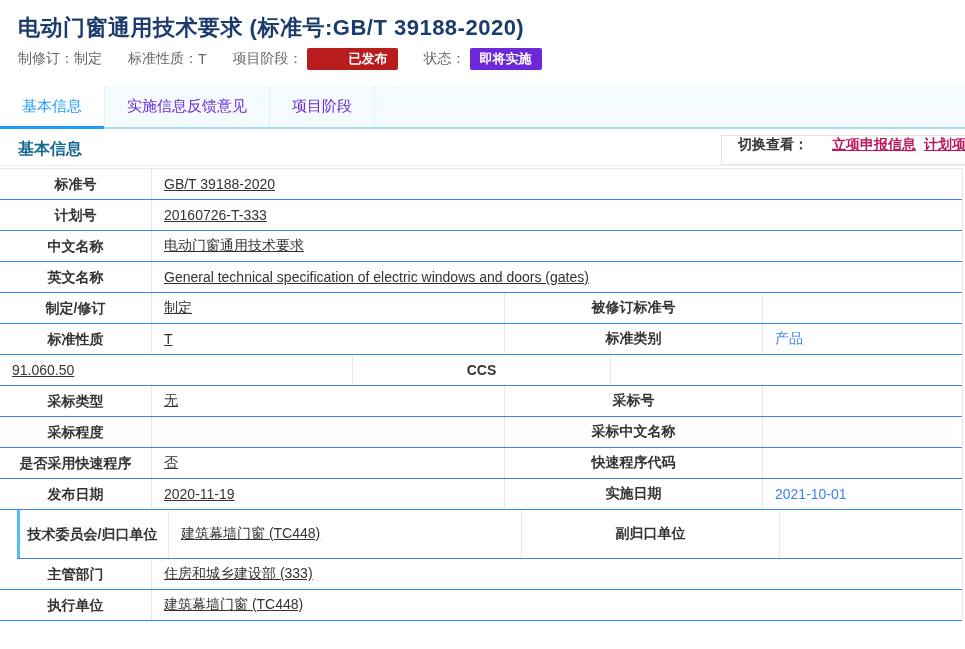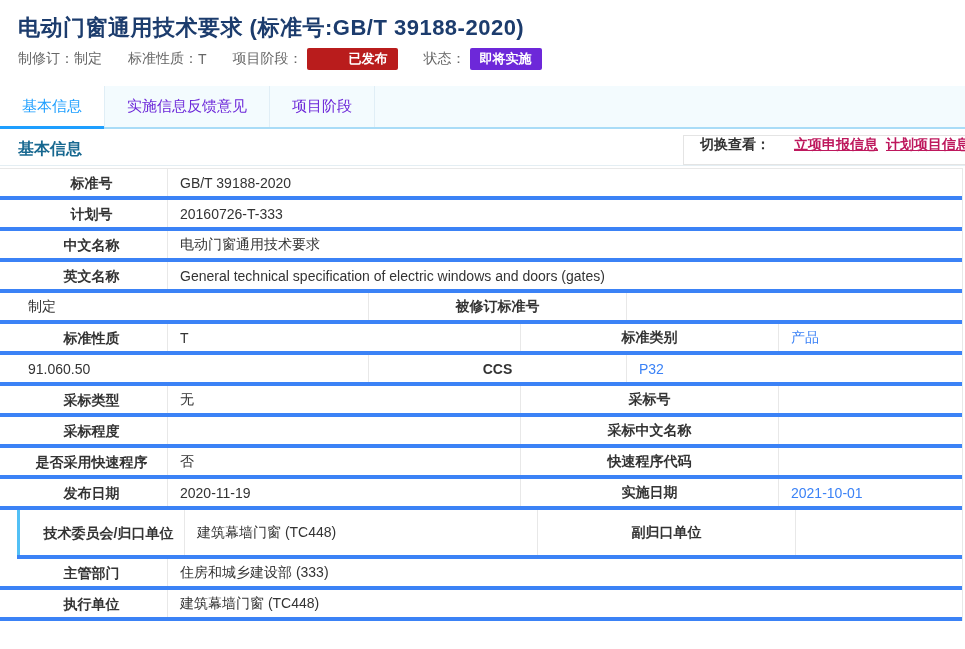--- a/index.html
+++ b/index.html
@@ -46,46 +46,46 @@
     height: 3px; background: #1e9fff;
   }
 
   .section-head {
     display: flex; align-items: center; justify-content: space-between;
     margin-top: 5px; height: 32px; padding-left: 18px;
     border-bottom: 1px solid #e4eef3;
   }
   .section-title { color: #176890; font-weight: bold; font-size: 16px; }
   .switch-box {
-    display: flex; align-items: center; height: 30px; width: 282px;
+    display: flex; align-items: center; height: 30px; width: 244px;
     border: 1px solid #e4e4e4; border-right: none;
     padding: 0 14px 9px 16px;
   }
   .switch-label { font-weight: bold; color: #333; margin-right: 24px; white-space: nowrap; }
   .switch-link {
     color: #be185d; font-weight: bold; text-decoration: underline;
     cursor: pointer; margin-right: 8px; white-space: nowrap;
   }
 
   .info-table {
     margin-top: 2px; width: 963px;
     border-top: 1px solid #e8e8e8; border-right: 1px solid #e8e8e8;
   }
-  .row { display: flex; border-bottom: 4px solid #3b82f6; min-height: 31px; position: relative; padding-left: 16px; }
+  .row { display: flex; border-bottom: 1px solid #3b82f6; min-height: 31px; position: relative; }
   .row.tall { min-height: 49px; margin-left: 17px; }
   .row.accent::before {
     content:""; position:absolute; left:0; top:0; bottom:0; width:3px;
     background:#52c0f5;
   }
   .cell { display: flex; align-items: center; padding: 2px 6px; }
   .cell.label {
     width: 152px; justify-content: center; text-align: center;
     font-weight: bold; border-right: 1px solid #e8e8e8; line-height: 18px;
   }
-  .cell.val1 { width: 353px; padding-left: 12px; color: #333; }
+  .cell.val1 { width: 353px; padding-left: 12px; color: #333; text-decoration: underline; }
   .cell.val1.span { flex: 1; }
   .cell.val1.bordered { border-right: 1px solid #e8e8e8; }
   .cell.label2 {
     width: 258px; justify-content: center; text-align: center;
     font-weight: bold; border-right: 1px solid #e8e8e8;
   }
   .cell.val2 { flex: 1; padding-left: 12px; color: #3b82f6; }
 </style>
 </head>
 <body>
@@ -138,34 +138,34 @@
     </div>
     <div class="row">
       <div class="cell label">中文名称</div>
       <div class="cell val1 span">电动门窗通用技术要求</div>
     </div>
     <div class="row">
       <div class="cell label">英文名称</div>
       <div class="cell val1 span">General technical specification of electric windows and doors (gates)</div>
     </div>
     <div class="row">
+      <div class="cell label">制定/修订</div>
       <div class="cell val1 bordered">制定</div>
       <div class="cell label2">被修订标准号</div>
       <div class="cell val2"></div>
     </div>
     <div class="row">
       <div class="cell label">标准性质</div>
       <div class="cell val1 bordered">T</div>
       <div class="cell label2">标准类别</div>
       <div class="cell val2">产品</div>
     </div>
     <div class="row">
       <div class="cell val1 bordered">91.060.50</div>
       <div class="cell label2">CCS</div>
-      <div class="cell val2">P32</div>
     </div>
     <div class="row">
       <div class="cell label">采标类型</div>
       <div class="cell val1 bordered">无</div>
       <div class="cell label2">采标号</div>
       <div class="cell val2"></div>
     </div>
     <div class="row">
       <div class="cell label">采标程度</div>
       <div class="cell val1 bordered"></div>

